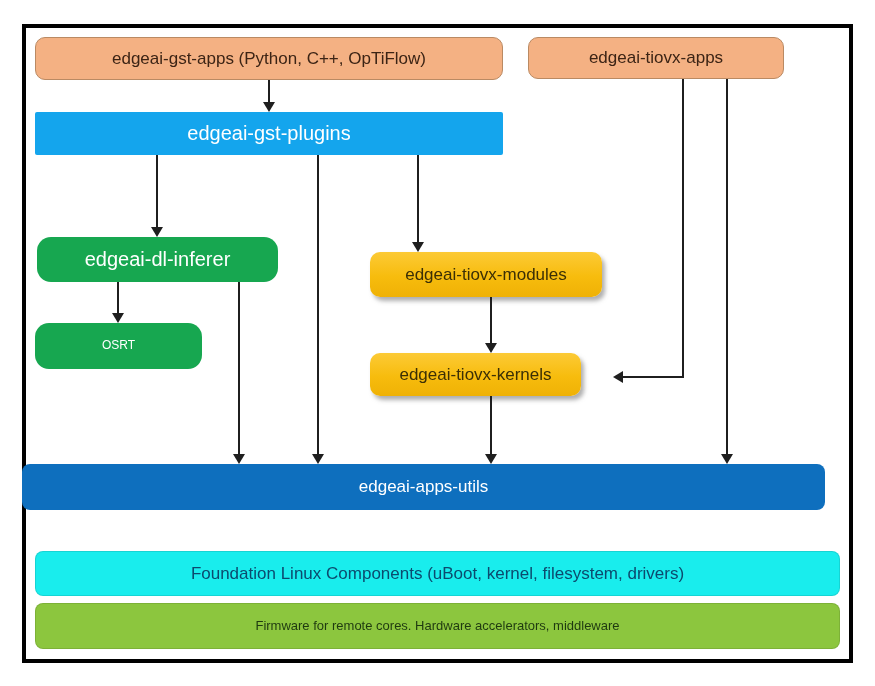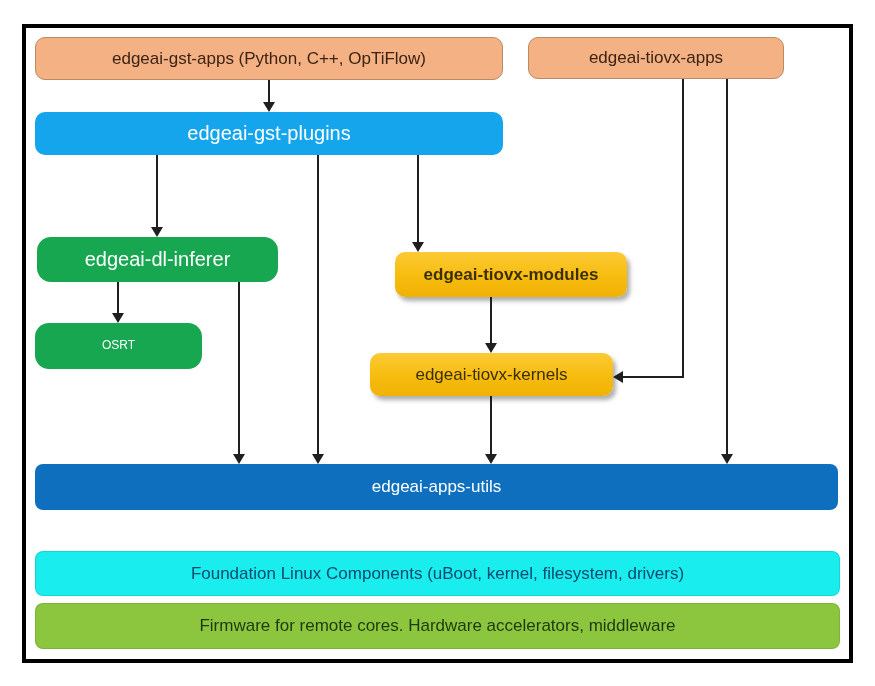--- a/index.html
+++ b/index.html
@@ -10,38 +10,38 @@
   .frame {
     position:absolute; left:22px; top:24px; width:823px; height:631px;
     border:4px solid #000000; background:#ffffff;
   }
   .node {
     position:absolute; display:flex; align-items:center; justify-content:center;
     text-align:center; box-sizing:border-box; line-height:1.15;
   }
   
   .peach  { background:#F4B183; border:1px solid #BA8A63; color:#3C2415; border-radius:10px; font-size:17px; }
-  .azure  { background:#14A5ED; color:#ffffff; border-radius:10px; font-size:20px; }
+  .azure  { background:#14A5ED; color:#ffffff; border-radius:2px; font-size:20px; }
   .green  { background:#17A750; color:#ffffff; border-radius:14px; }
   .gold   { background:linear-gradient(180deg,#FCCA36 0%,#F7BC0D 55%,#EFB105 100%);
             color:#3B2F06; border-radius:10px; font-size:17px;
             box-shadow:3px 4px 4px rgba(110,110,110,0.55); }
   .dkblue { background:#0E6FBE; color:#ffffff; border-radius:8px; font-size:17px; }
   .cyan   { background:#19EDED; color:#0c4a6e; border-radius:8px; font-size:17px; border:1px solid rgba(0,0,0,0.10); }
-  .lime   { background:#8CC63E; color:#1F3A10; border-radius:8px; font-size:17px; border:1px solid rgba(0,0,0,0.10); }
+  .lime   { background:#8CC63E; color:#1F3A10; border-radius:8px; font-size:13px; border:1px solid rgba(0,0,0,0.10); }
 
   
   .n-gst-apps      { left:35px;  top:37px;  width:468px; height:43px; }
   .n-tiovx-apps    { left:528px; top:37px;  width:256px; height:42px; }
   .n-gst-plugins   { left:35px;  top:112px; width:468px; height:43px; }
   .n-dl-inferer    { left:37px;  top:237px; width:241px; height:45px; font-size:20px; }
   .n-osrt          { left:35px;  top:323px; width:167px; height:46px; font-size:12px; }
-  .n-tiovx-modules { left:395px; top:252px; width:232px; height:45px;font-weight:bold; }
-  .n-tiovx-kernels { left:370px; top:353px; width:243px; height:43px; }
-  .n-apps-utils    { left:35px;  top:464px; width:803px; height:46px; }
+  .n-tiovx-modules { left:370px; top:252px; width:232px; height:45px; }
+  .n-tiovx-kernels { left:370px; top:353px; width:211px; height:43px; }
+  .n-apps-utils    { left:22px;  top:464px; width:803px; height:46px; }
   .n-foundation    { left:35px;  top:551px; width:805px; height:45px; }
   .n-firmware      { left:35px;  top:603px; width:805px; height:46px; }
 
   
   .vline { position:absolute; width:2px; background:#1f1f1f; }
   .hline { position:absolute; height:2px; background:#1f1f1f; }
   .ah-down {
     position:absolute; width:0; height:0;
     border-left:6px solid transparent; border-right:6px solid transparent;
     border-top:10px solid #1f1f1f;

